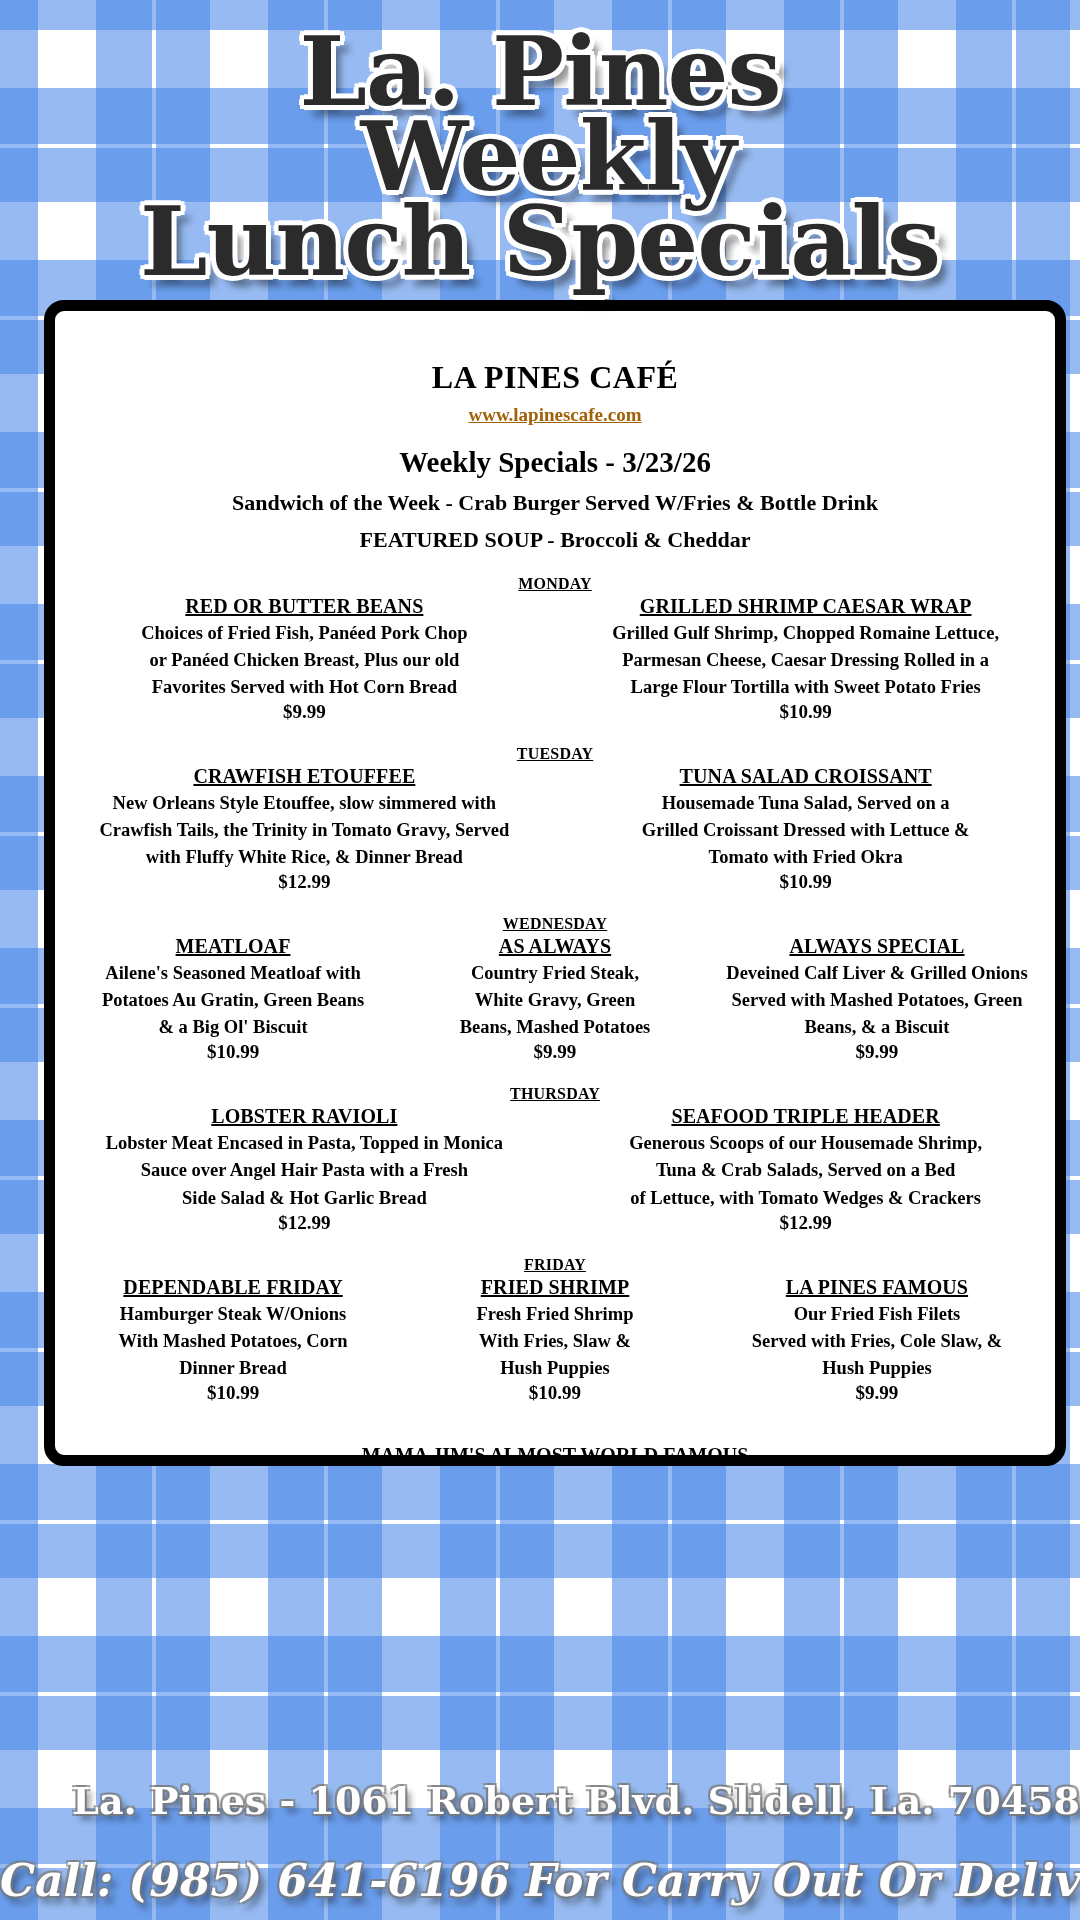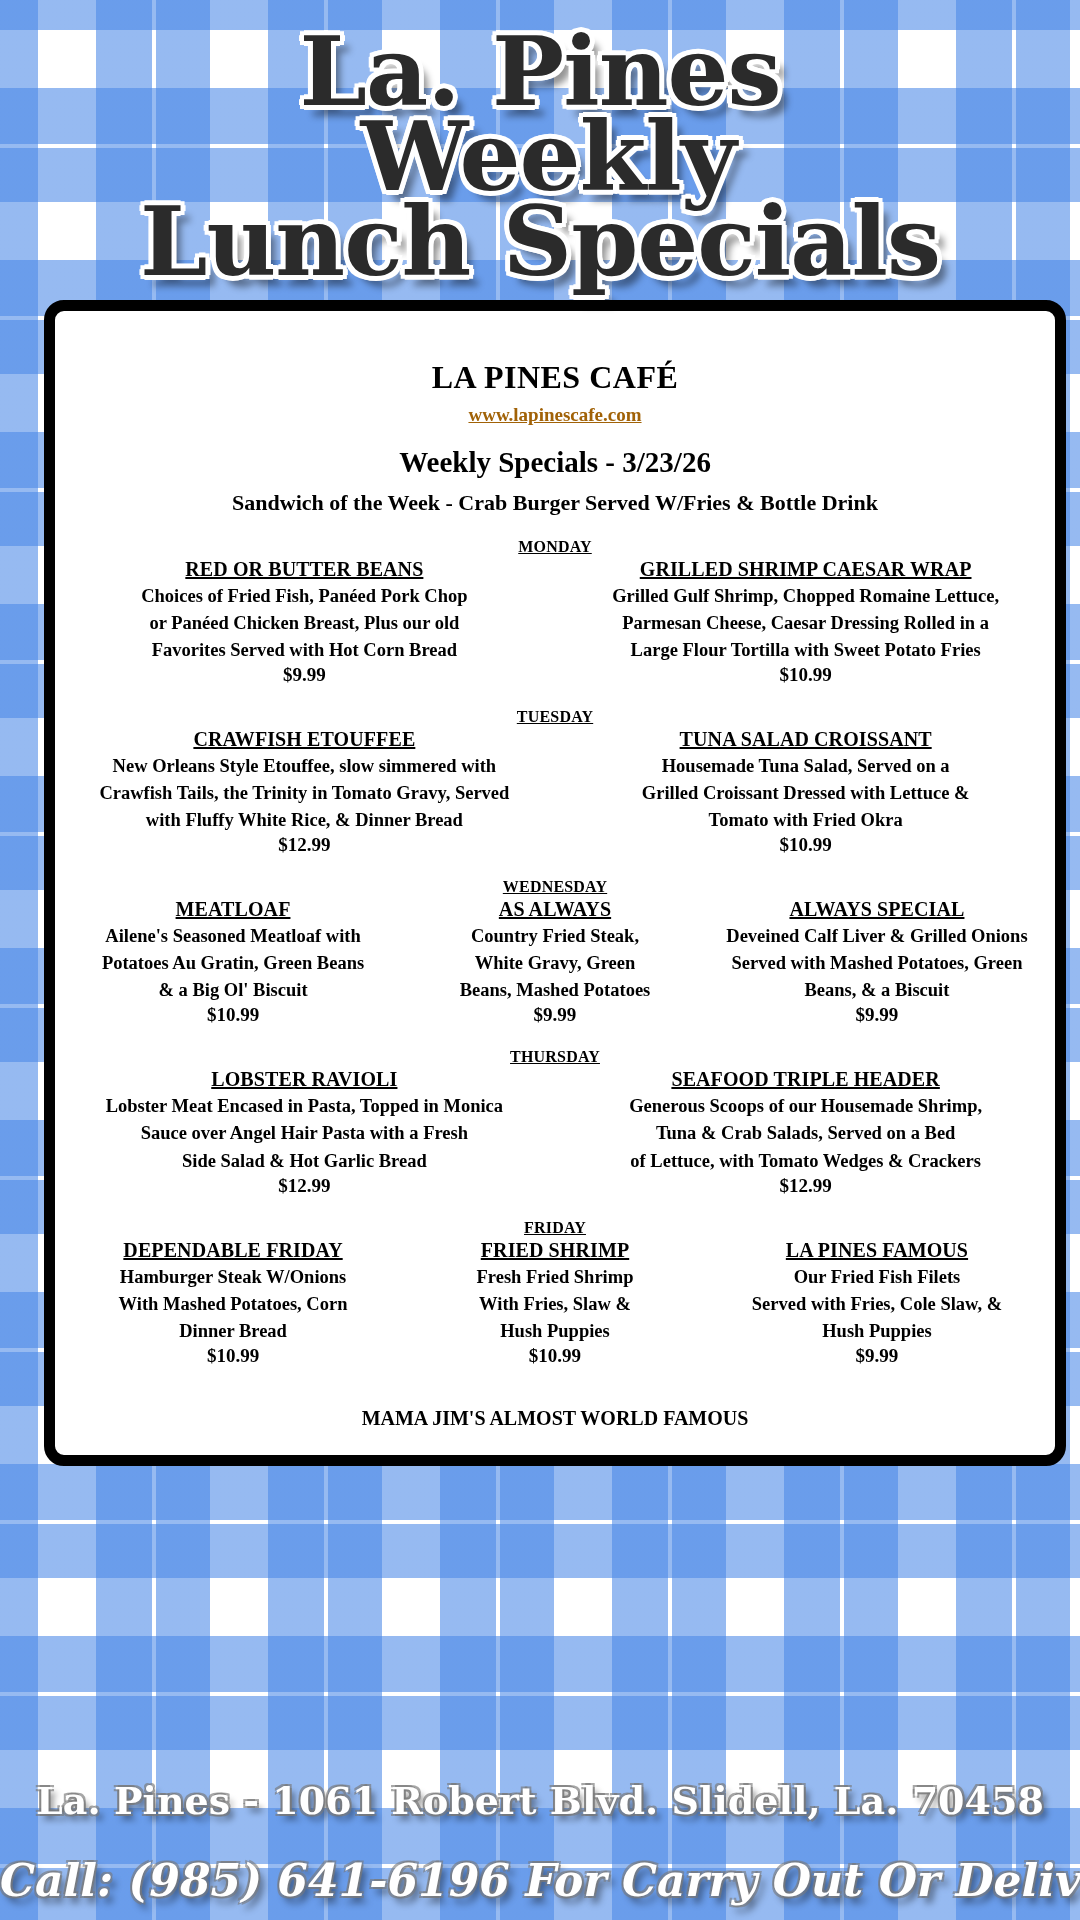--- a/index.html
+++ b/index.html
@@ -155,21 +155,21 @@
     font-weight: bold;
     margin-top: 28px;
   }
 
   
   #bottom-banner {
     position: absolute;
     left: 0;
     top: 1778px;
     width: 1080px;
-    text-align: center;
+    text-align: right;
     z-index: 6;
   }
   .addr-line {
     font-family: "DejaVu Serif", "Liberation Serif", serif;
     font-size: 38px;
     font-weight: bold;
     color: #ffffff;
     white-space: nowrap;
     text-shadow:
       -2px -2px 0 rgba(120,120,120,0.65),
@@ -208,20 +208,21 @@
 <div id="menu-card">
 
   <div class="cafe-name">LA PINES CAFÉ</div>
 
   <div class="cafe-url">
     <a href="#">www.lapinescafe.com</a>
   </div>
 
   <div class="specials-title">Weekly Specials - 3/23/26</div>
   <div class="sub-line">Sandwich of the Week - Crab Burger Served W/Fries &amp; Bottle Drink</div>
+  <div class="sub-line">FEATURED SOUP - Broccoli &amp; Cheddar</div>
 
   <div id="days-container">
       <div class="day-label">MONDAY</div>
       <div class="day-row two">
         <div class="item">
           <div class="item-title">RED OR BUTTER BEANS</div>
           <div class="item-desc">Choices of Fried Fish, Panéed Pork Chop</div>
           <div class="item-desc">or Panéed Chicken Breast, Plus our old</div>
           <div class="item-desc">Favorites Served with Hot Corn Bread</div>
           <div class="item-price">$9.99</div>

